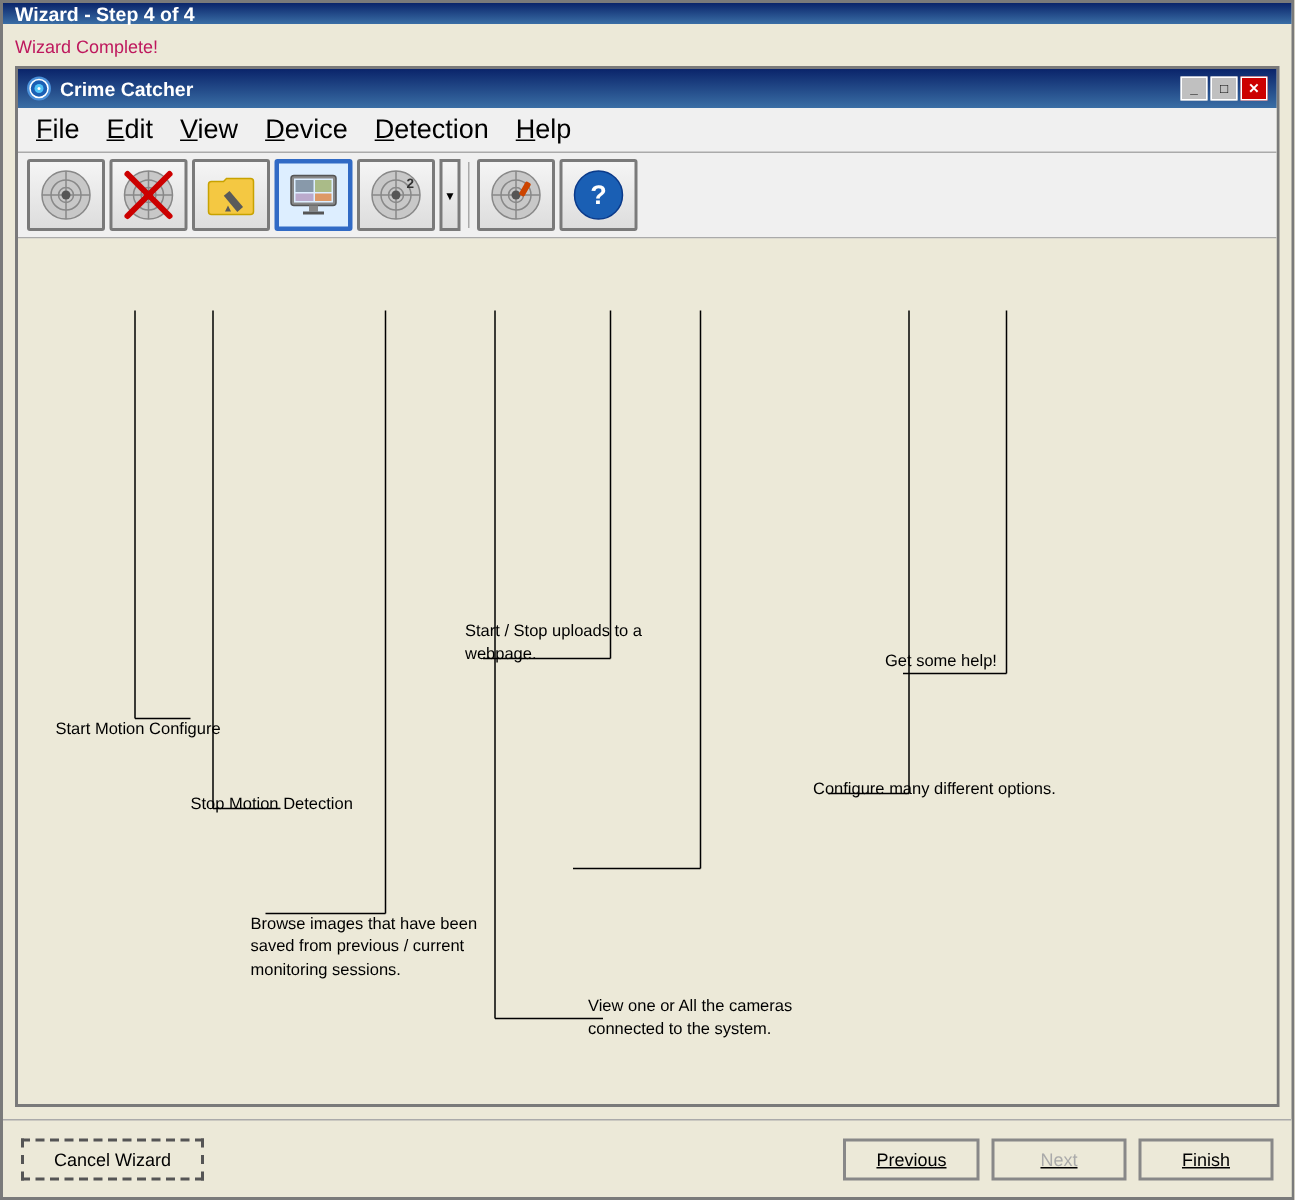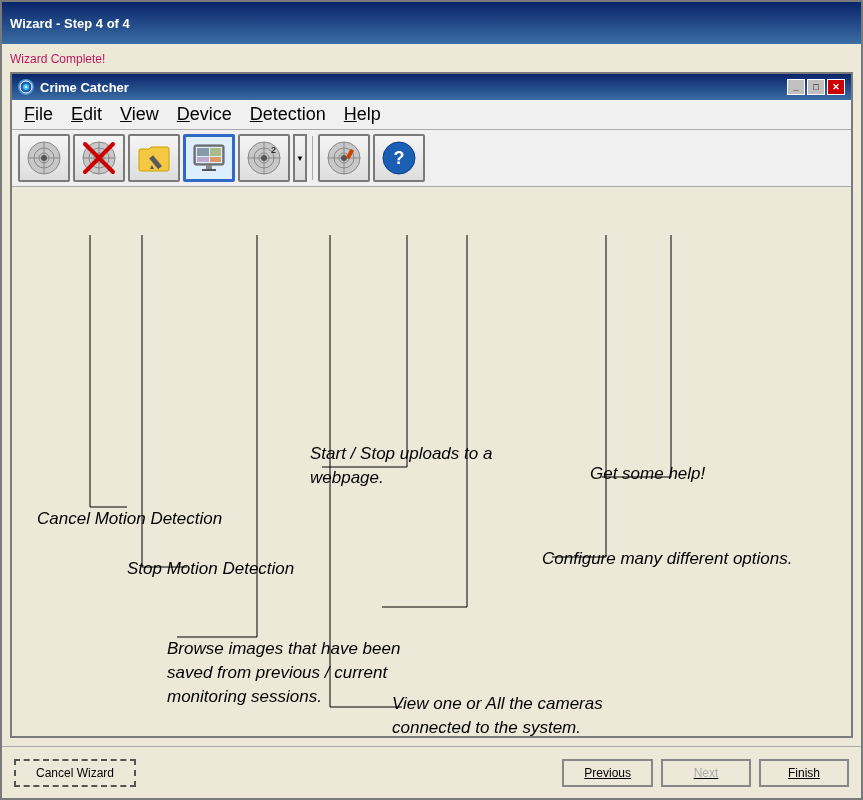--- a/index.html
+++ b/index.html
@@ -23,21 +23,21 @@
     }
 
     .wizard-titlebar {
       background: linear-gradient(to bottom, #0a246a, #3a6ea5);
       color: white;
       padding: 4px 8px;
       font-size: 13px;
       font-weight: bold;
       display: flex;
       align-items: center;
-      height: 42px;
+      height: 14px;
     }
 
     .wizard-body {
       flex: 1;
       display: flex;
       flex-direction: column;
       padding: 8px;
     }
 
     .wizard-complete-label {
@@ -165,24 +165,23 @@
     .main-content {
       flex: 1;
       position: relative;
       background: #ece9d8;
       overflow: hidden;
     }
 
     
     .annotation {
       position: absolute;
-      font-size: 17px;
+      font-size: 11px;
       color: #000;
       line-height: 1.4;
-      font-style: italic;
     }
 
     
     .dropdown-arrow {
       width: 14px;
       height: 48px;
       border: 2px solid #7a7a7a;
       background: linear-gradient(to bottom, #f5f5f5, #ddd);
       cursor: pointer;
       display: flex;
@@ -393,21 +392,21 @@
           <line x1="455" y1="48" x2="455" y2="420" stroke="#000" stroke-width="1"></line>
           <line x1="370" y1="420" x2="455" y2="420" stroke="#000" stroke-width="1"></line>
 
           <line x1="594" y1="48" x2="594" y2="370" stroke="#000" stroke-width="1"></line>
           <line x1="540" y1="370" x2="594" y2="370" stroke="#000" stroke-width="1"></line>
 
           <line x1="659" y1="48" x2="659" y2="290" stroke="#000" stroke-width="1"></line>
           <line x1="590" y1="290" x2="659" y2="290" stroke="#000" stroke-width="1"></line>
         </svg>
 
-        <div class="annotation" style="left: 25px; top: 320px;">Cancel Motion Detection</div>
+        <div class="annotation" style="left: 25px; top: 320px;">Start Motion Configure</div>
 
         <div class="annotation" style="left: 115px; top: 370px;">Stop Motion Detection</div>
 
         <div class="annotation" style="left: 155px; top: 450px;">Browse images that have been<br>saved from previous / current<br>monitoring sessions.</div>
 
         <div class="annotation" style="left: 380px; top: 505px;">View one or All the cameras<br>connected to the system.</div>
 
         <div class="annotation" style="left: 298px; top: 255px;">Start / Stop uploads to a<br>webpage.</div>
 
 

